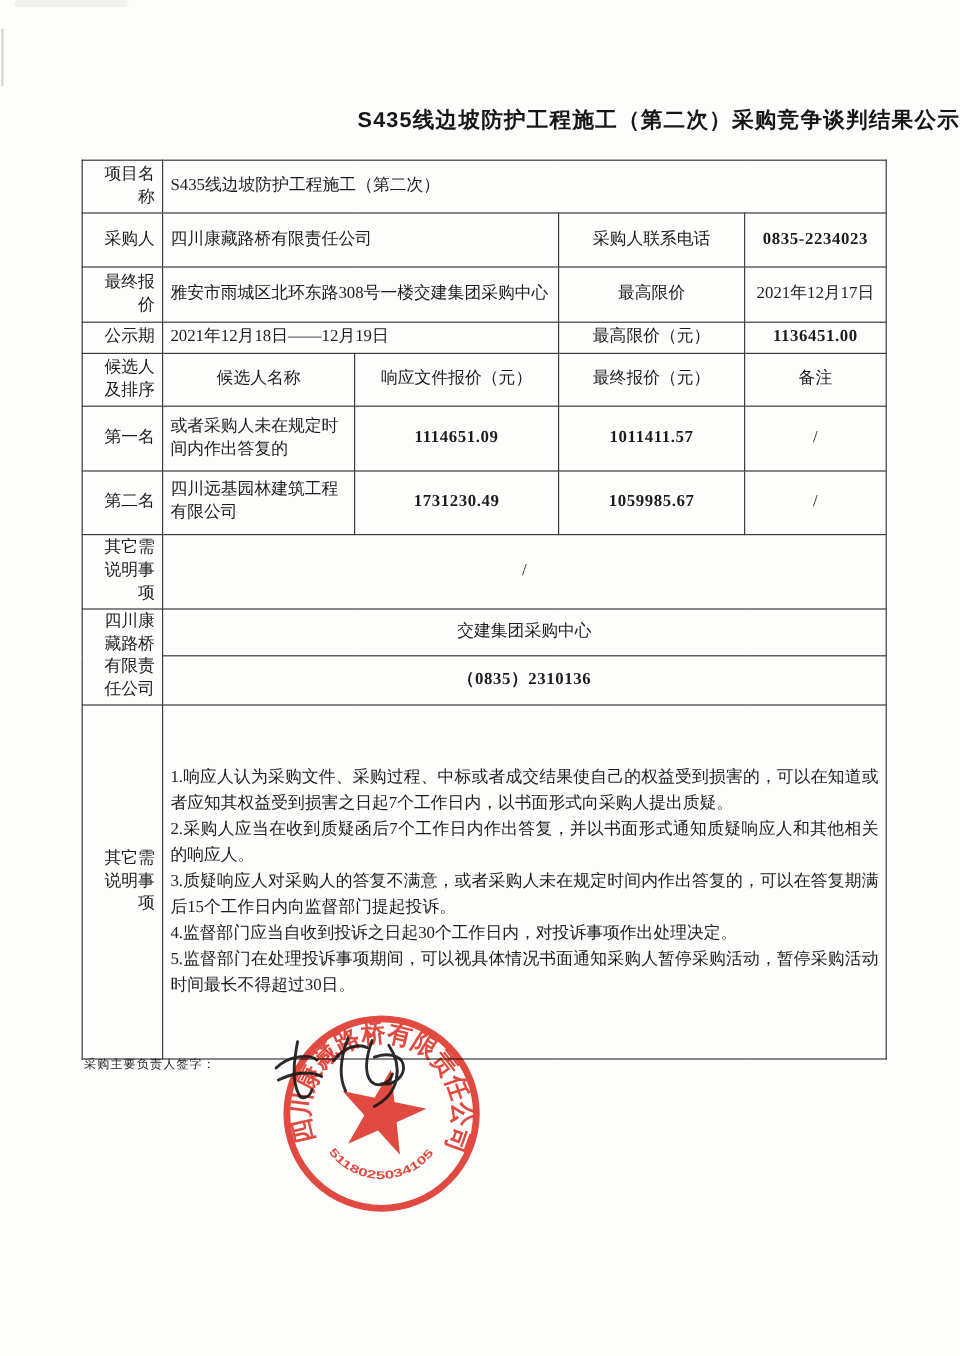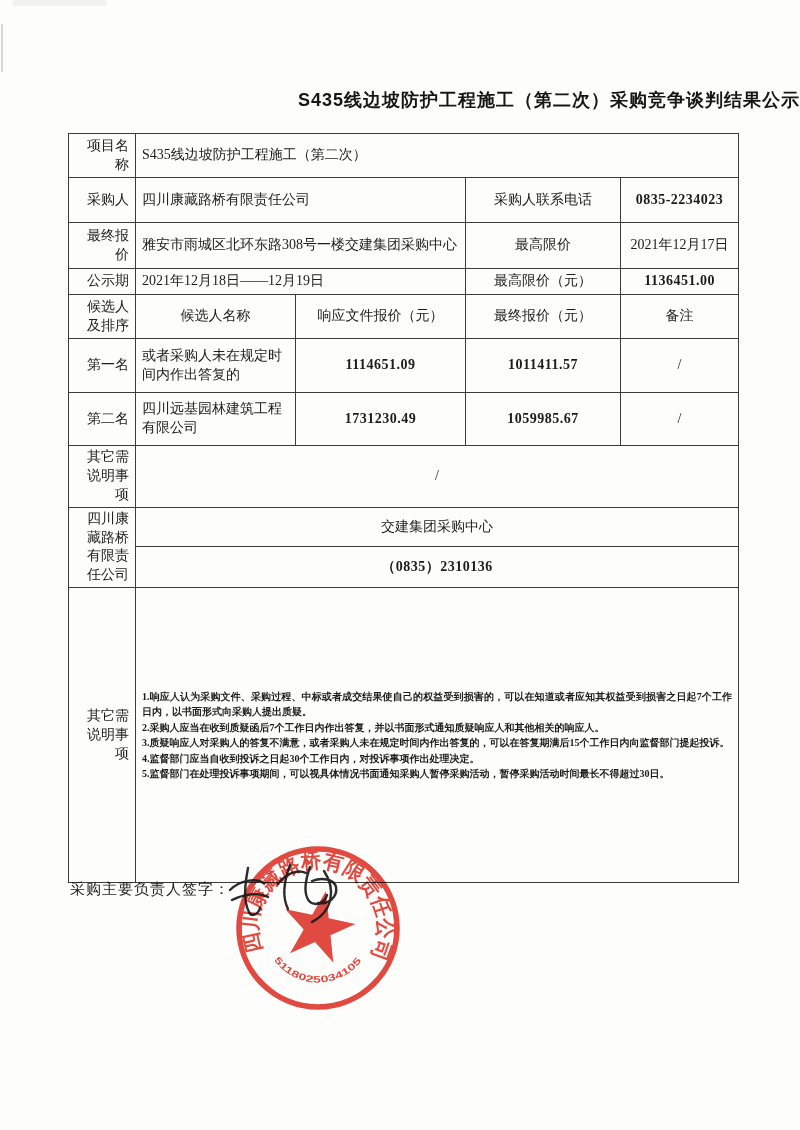--- a/index.html
+++ b/index.html
@@ -26,26 +26,26 @@
     font-size:14px;line-height:1.35;
   }
   table.doc td{
     border:1px solid #3c3c3c;
     padding:2px 6px;vertical-align:middle;
     word-break:break-all;
   }
   td.lbl{padding-left:4px;padding-right:2px;text-align:right;}
   td.ctr{text-align:center;}
   td.lft{text-align:left;}
-  .objection-text p{margin:0;text-align:justify;line-height:1.55;font-size:10px;font-weight:bold;}
+  .objection-text p{margin:0;text-align:justify;line-height:1.55;font-size:14px;}
   .num{font-family:"Liberation Serif","DejaVu Serif",serif;letter-spacing:.5px;font-weight:bold;}
 
   .sign-label{
     position:absolute;left:70px;top:880px;
-    font-size:15px;letter-spacing:1px;
+    font-size:10px;letter-spacing:1px;
   }
 
   .stamp{
     position:absolute;left:224px;top:834px;width:188px;height:188px;
     mix-blend-mode:multiply;opacity:.92;z-index:4;
   }
   .signature{
     position:absolute;left:224px;top:856px;width:135px;height:75px;z-index:5;
   }
 </style>

